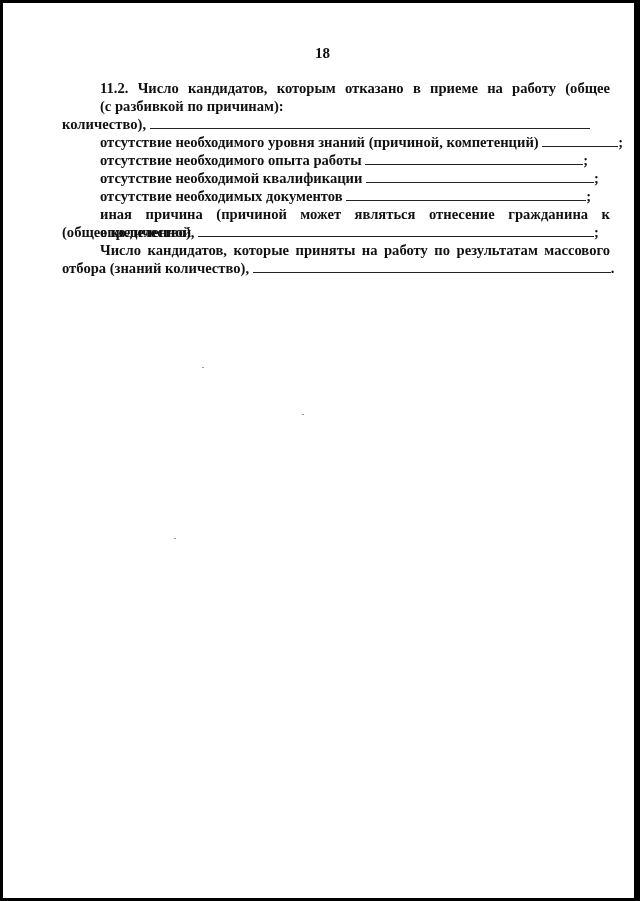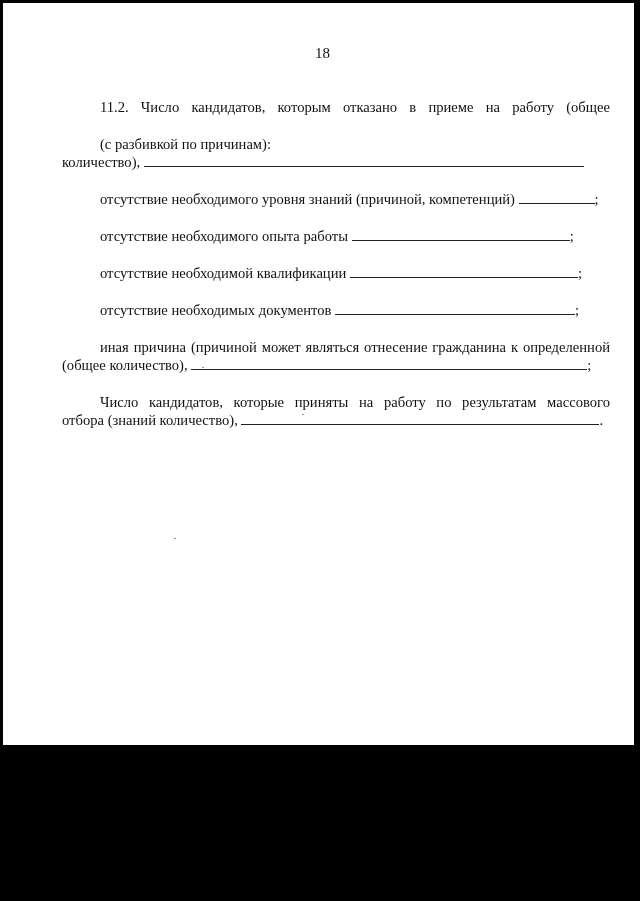--- a/index.html
+++ b/index.html
@@ -11,24 +11,25 @@
       width: 640px;
       height: 901px;
       position: relative;
       overflow: hidden;
     }
     .page {
       position: absolute;
       left: 3px;
       top: 3px;
       width: 634px;
-      height: 742px;
+      height: 895px;
       background: #ffffff;
       border-right: 3px solid #000;
       box-sizing: border-box;
+      font-weight: bold;
     }
     .page-number {
       position: absolute;
       top: 42px;
       left: 0;
       width: 100%;
       text-align: center;
       padding-left: 8px;
       box-sizing: border-box;
       font-family: "Liberation Serif", serif;
@@ -43,21 +44,21 @@
       font-family: "Liberation Serif", serif;
       font-size: 14.6px;
       line-height: 18px;
       color: #111;
     }
     .line {
       height: 18px;
       white-space: nowrap;
       position: relative;
     }
-    .indent { padding-left: 38px; margin-top: 19px; }
+    .indent { padding-left: 38px; }
     .justify {
       text-align: justify;
       text-align-last: justify;
       white-space: normal;
     }
     .blank {
       display: inline-block;
       border-bottom: 1px solid #222;
       height: 13px;
       vertical-align: baseline;

